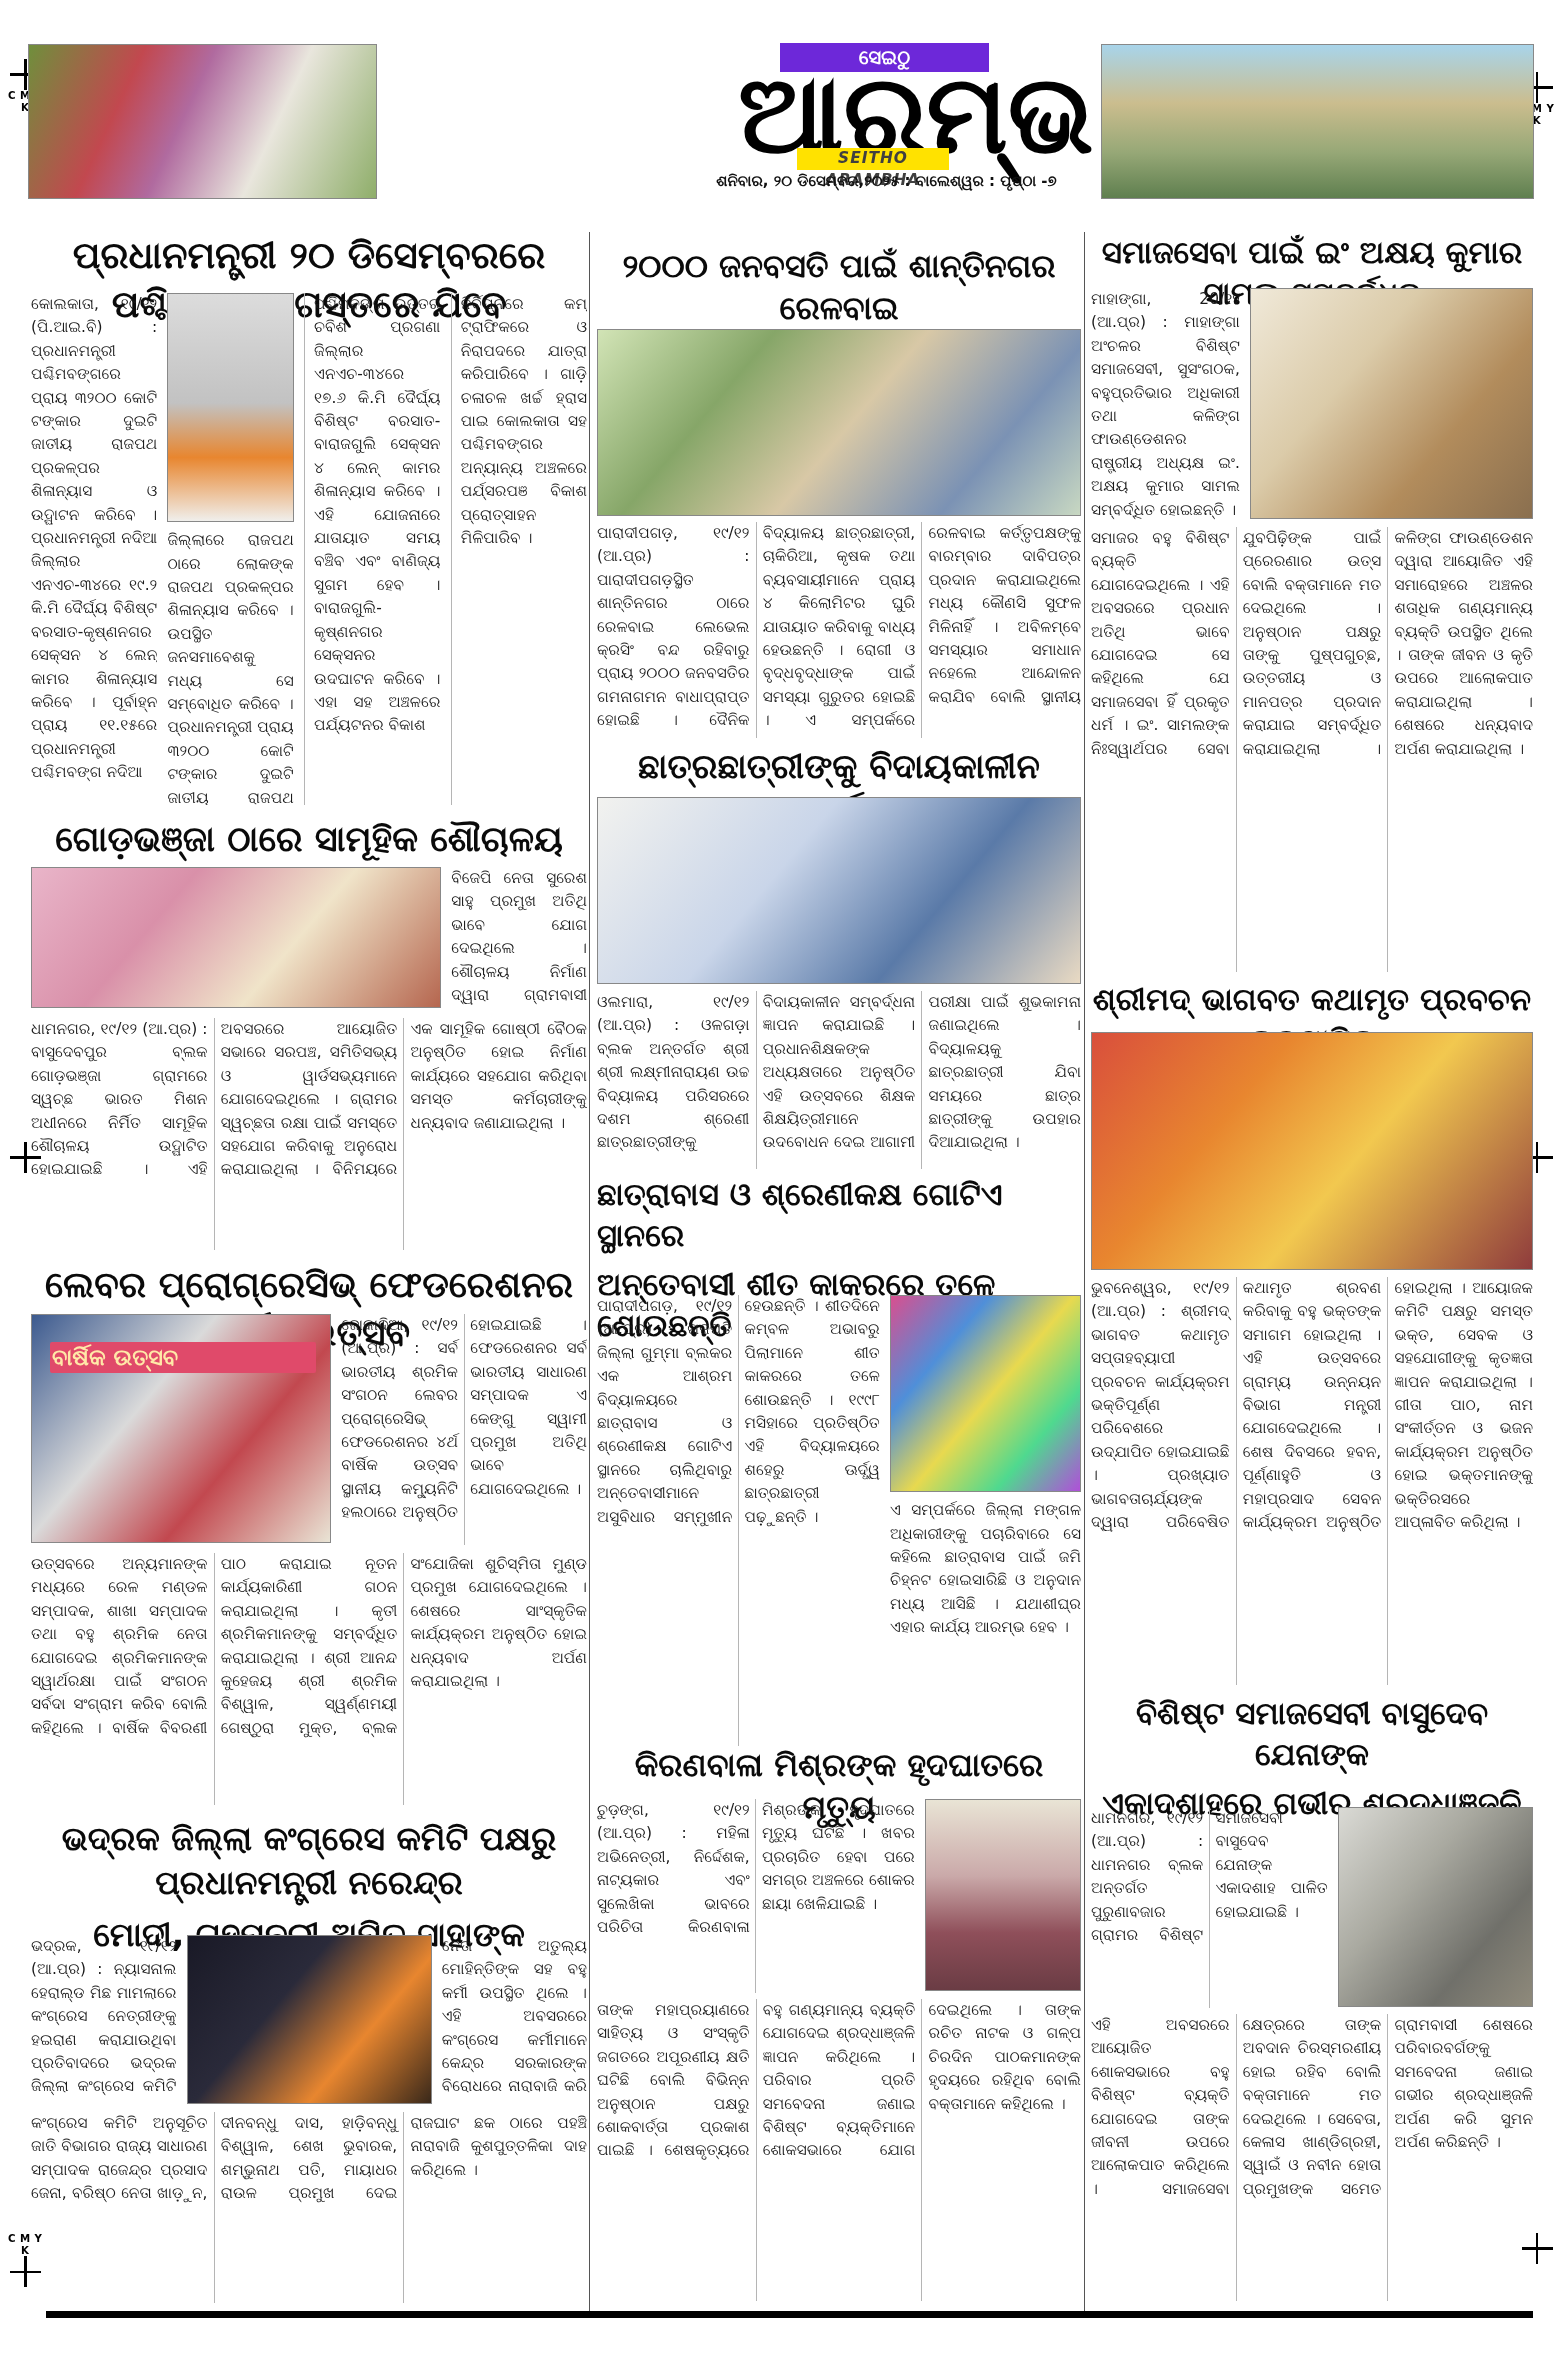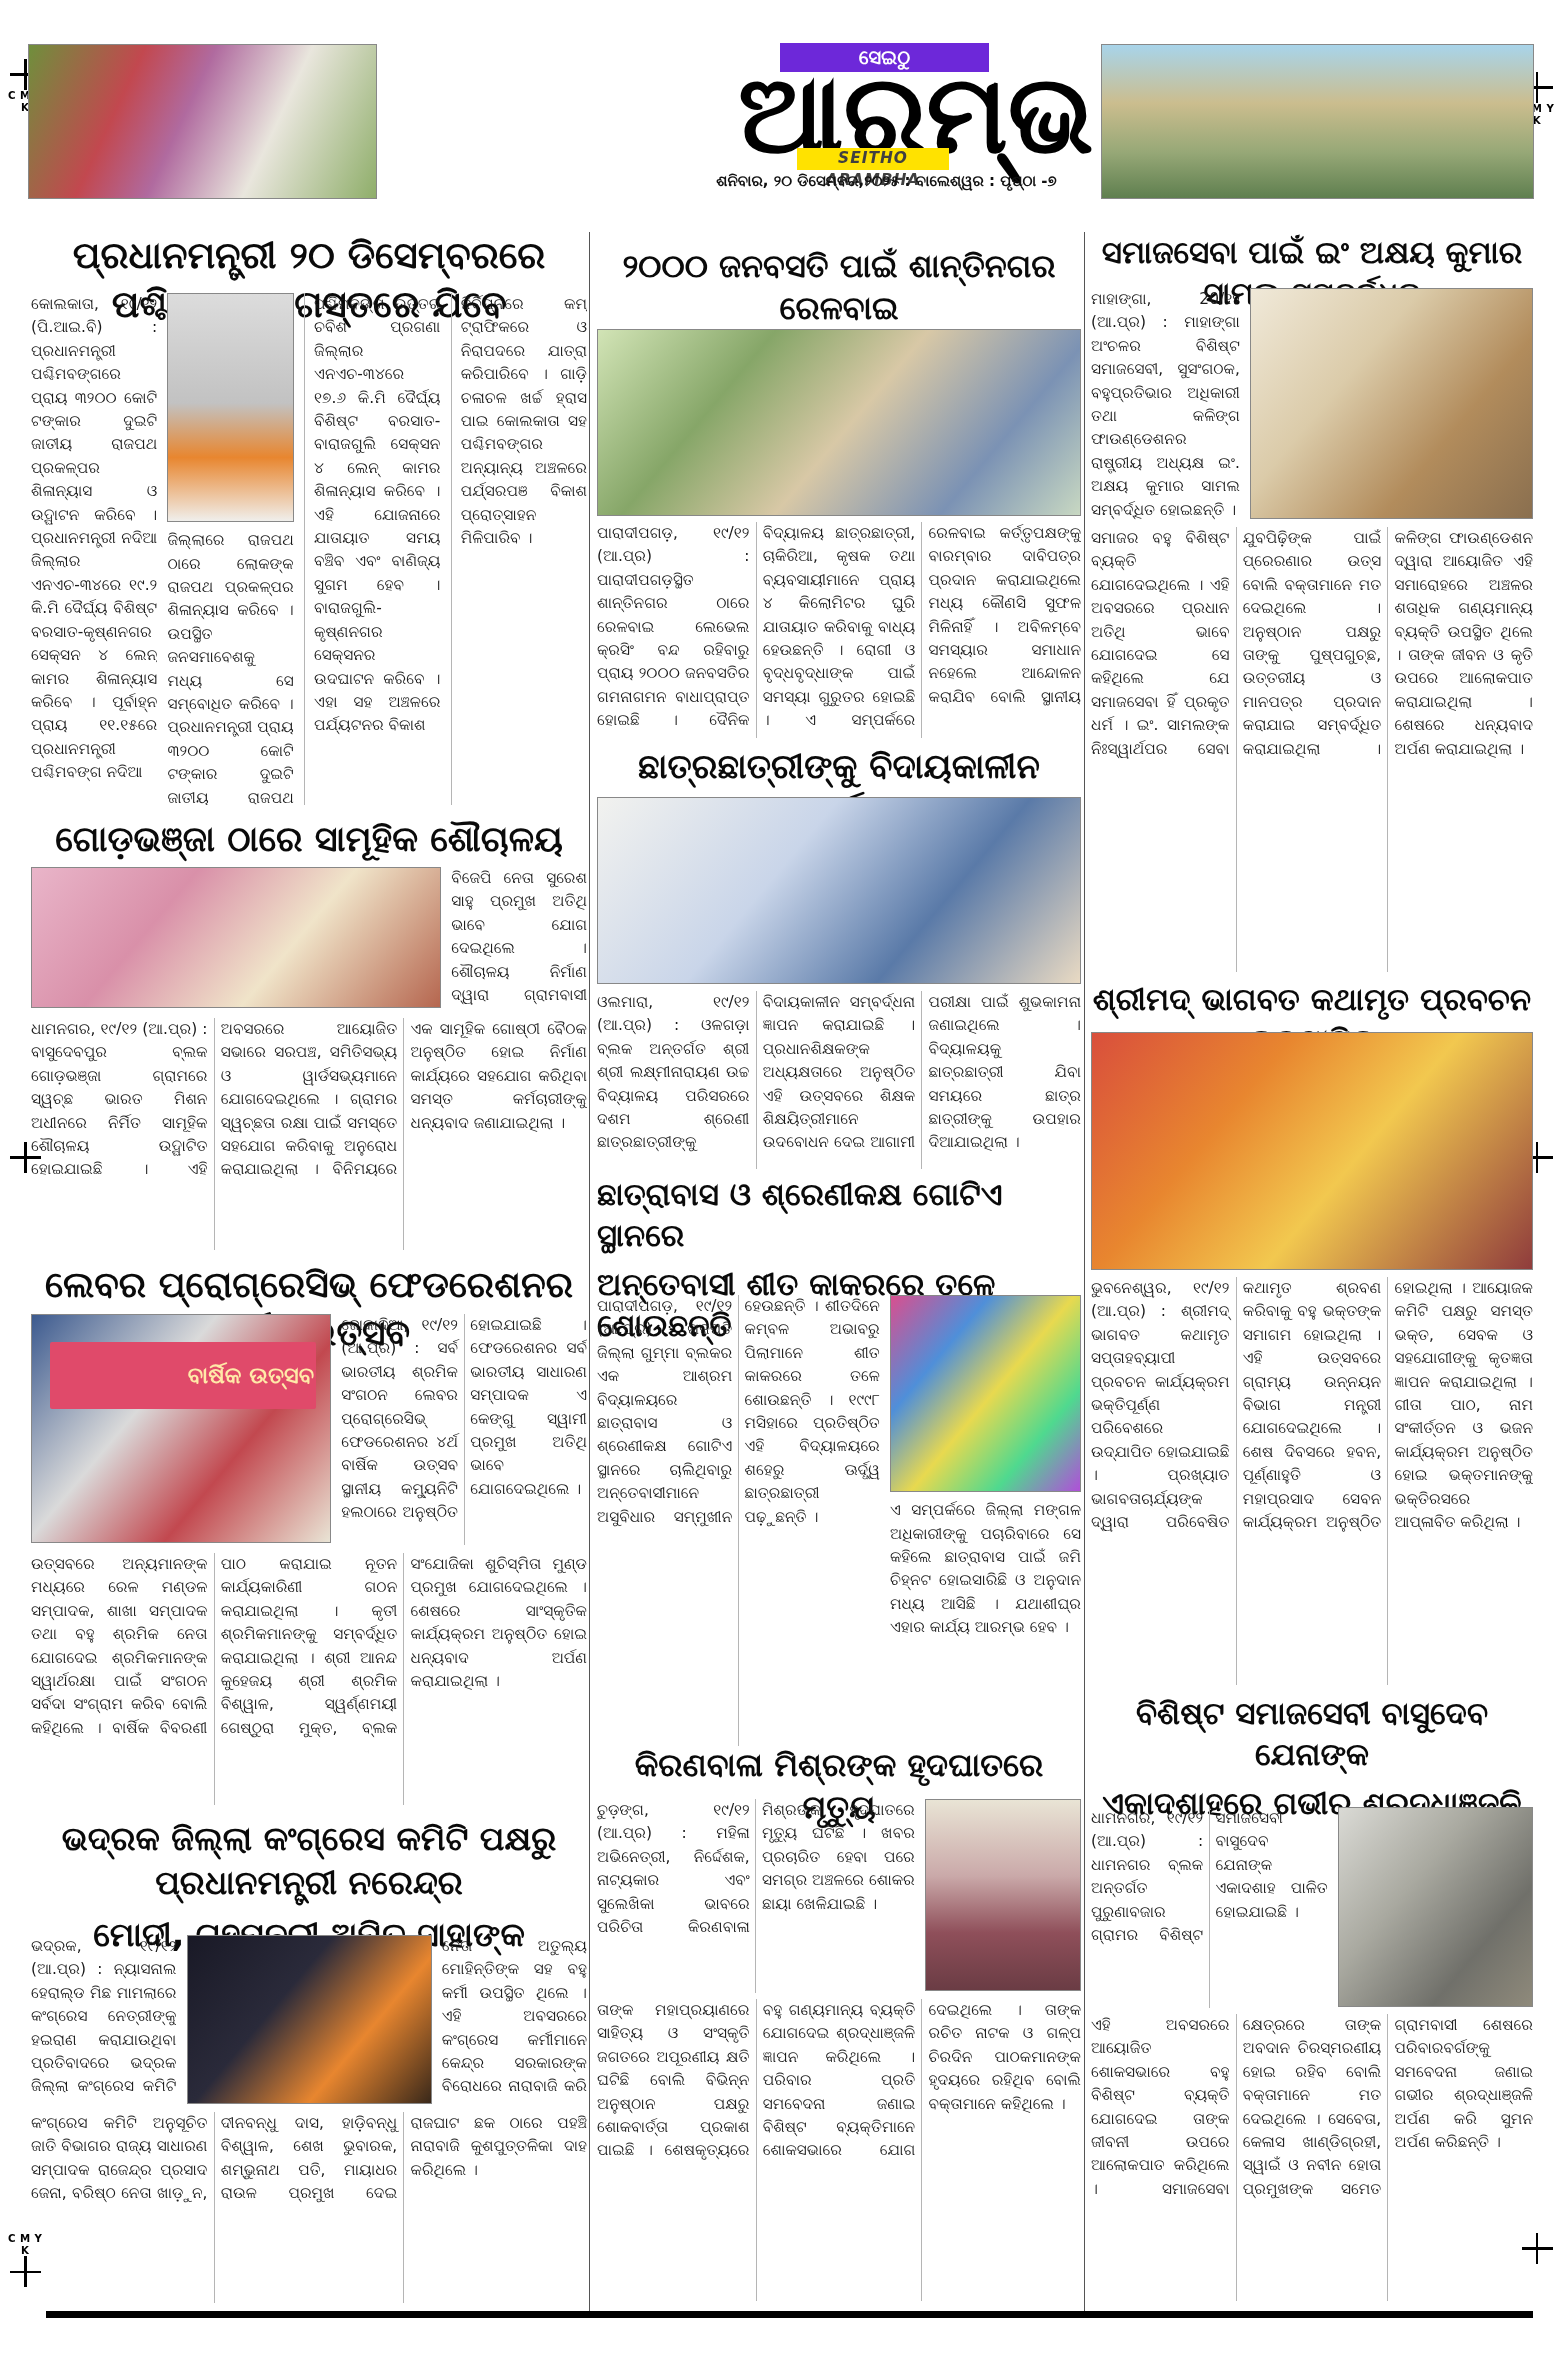--- a/index.html
+++ b/index.html
@@ -17,22 +17,22 @@
   .kickerbar{background:#6d28d9;color:#fff;text-align:center;font-weight:700;}
   .ribbon{background:#ffe200;color:#404040;font-weight:800;font-style:italic;
           text-align:center;letter-spacing:1px;}
   .mast-title{font-weight:900;color:#000;text-align:center;line-height:1;}
   .dateline{font-weight:700;text-align:center;}
   .regmark{position:absolute;width:36px;text-align:center;color:#000;}
   .regmark .cross{position:relative;width:31px;height:31px;margin:0 auto;}
   .regmark .cross:before{content:"";position:absolute;left:0;right:0;top:14.3px;height:2.6px;background:#000;}
   .regmark .cross:after{content:"";position:absolute;top:0;bottom:0;left:14.3px;width:2.6px;background:#000;}
   .regmark .letters{font-size:10.2px;line-height:1.15;font-weight:600;letter-spacing:0.5px;}
-  .banner{position:absolute;left:6%;top:12%;width:88%;padding:20px 2px;background:#e04a6a;
-          color:#ffe9a8;font-weight:800;text-align:right;font-size:22.5px;border-radius:2px;}
+  .banner{position:absolute;left:6%;top:12%;width:88%;padding:2px 2px;background:#e04a6a;
+          color:#ffe9a8;font-weight:800;text-align:left;font-size:22.5px;border-radius:2px;}
   
   .ph-dance{background:linear-gradient(115deg,#6f8f3c 0%,#c2484f 28%,#b06a9f 45%,#e9e6dd 68%,#8fae6a 100%);}
   .ph-dam{background:linear-gradient(180deg,#a8d4ea 0%,#cbbd8e 38%,#97a877 70%,#5f7f4f 100%);}
   .ph-modi{background:linear-gradient(180deg,#dcdcdc 0%,#c2c2c2 48%,#e8862f 72%,#f0efec 100%);}
   .ph-crowd{background:linear-gradient(130deg,#d2e4b6 0%,#86a668 28%,#d8c8a6 52%,#7b92b4 78%,#c8d8c2 100%);}
   .ph-felicit{background:linear-gradient(130deg,#f0e9d9 0%,#dbcba9 36%,#b28c5c 68%,#8a6f4f 100%);}
   .ph-toilet{background:linear-gradient(130deg,#e9b5c9 0%,#d990a9 32%,#f0e4c9 62%,#b5664f 100%);}
   .ph-students{background:linear-gradient(130deg,#f2f2ef 0%,#c9d5e9 38%,#5a7aa8 68%,#e9dac3 100%);}
   .ph-stage{background:linear-gradient(130deg,#d94f3c 0%,#e8862f 32%,#f2c84f 58%,#8f3c3c 100%);}
   .ph-fed{background:linear-gradient(130deg,#3c5a8f 0%,#dadada 38%,#c2484f 66%,#e9e4d5 100%);}

